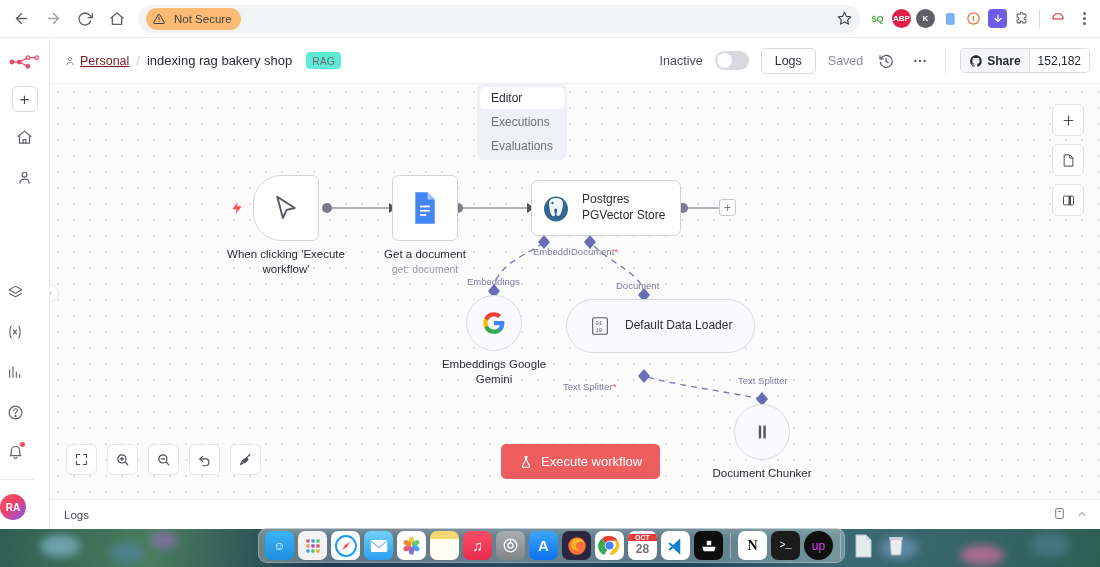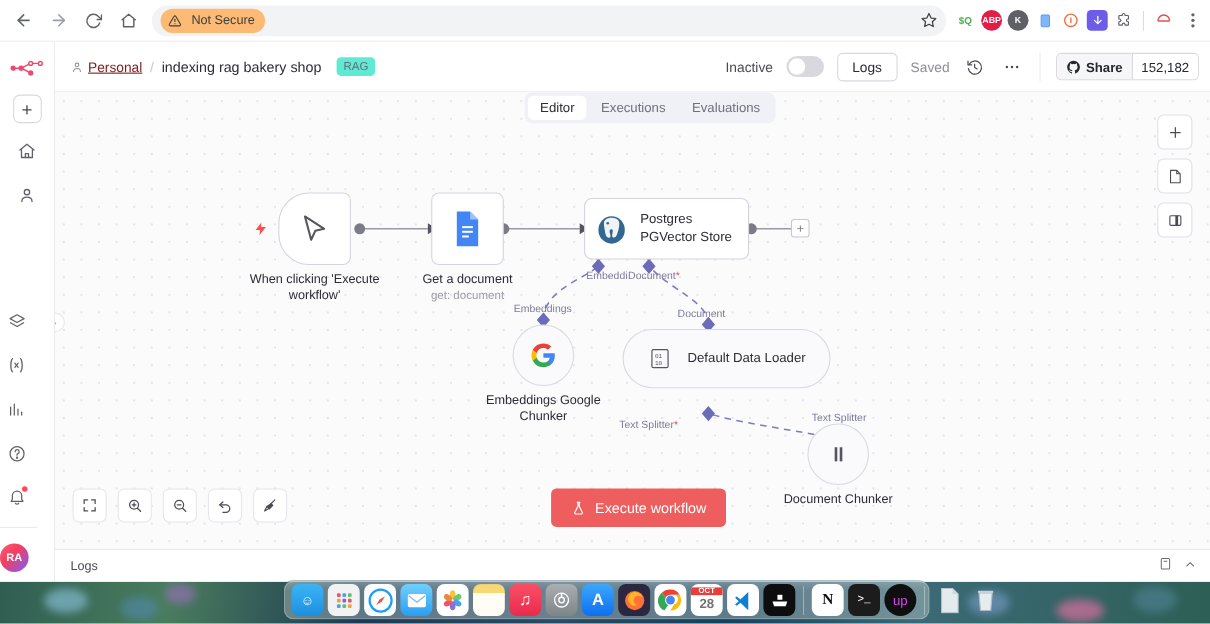--- a/index.html
+++ b/index.html
@@ -115,21 +115,21 @@
   .canvas {
     position: absolute; top: 84px; left: 50px; width: 1050px; height: 415px;
     background-color: #fbfbfc;
     background-image: radial-gradient(circle, #e3e3ea 1px, transparent 1px);
     background-size: 16px 16px;
     overflow: hidden;
   }
   .tabs {
     position: absolute; top: 0px; left: 427px;
     background: #f0f0f7; border-radius: 7px; padding: 3px;
-    display: flex; gap: 2px; z-index: 6;
+    display: flex; gap: 2px; z-index: 6; flex-direction: column;
   }
   .tab { font-size: 12px; color: #70707c; padding: 4px 11px; border-radius: 5px; }
   .tab.active { background: #ffffff; color: #2c2c34; }
 
   .svg-layer { position: absolute; inset: 0; width: 1050px; height: 415px; }
 
   .node { position: absolute; }
   .node-box {
     background: #ffffff; border: 1.5px solid #d4d4dd; border-radius: 7px;
     display: flex; align-items: center; justify-content: center;
@@ -535,41 +535,41 @@
       <div class="node-circle">
         <svg width="26" height="26" viewBox="0 0 24 24">
           <path fill="#4285F4" d="M21.6 12.2c0-.7-.1-1.4-.2-2H12v3.9h5.4a4.6 4.6 0 0 1-2 3v2.5h3.2c1.9-1.7 3-4.3 3-7.4z"></path>
           <path fill="#34A853" d="M12 22c2.7 0 5-0.9 6.6-2.4l-3.2-2.5c-.9.6-2 1-3.4 1-2.6 0-4.8-1.7-5.6-4.1H3.1v2.6A10 10 0 0 0 12 22z"></path>
           <path fill="#FBBC05" d="M6.4 14c-.2-.6-.3-1.3-.3-2s.1-1.4.3-2V7.4H3.1A10 10 0 0 0 2 12c0 1.6.4 3.2 1.1 4.6L6.4 14z"></path>
           <path fill="#EA4335" d="M12 5.9c1.5 0 2.8.5 3.8 1.5l2.8-2.8C16.9 2.9 14.7 2 12 2a10 10 0 0 0-8.9 5.4L6.4 10c.8-2.4 3-4.1 5.6-4.1z"></path>
         </svg>
       </div>
       <div class="node-label" style="top:62px;width:170px;">
         <span>Embeddings Google</span><br>
-        <span>Chunker</span>
+        <span>Gemini</span>
       </div>
     </div>
     <div class="port-label" style="left:417px;top:192px;">Embeddings</div>
 
     <div class="node" style="left:516px;top:215px;">
       <div class="node-pill">
         <svg width="22" height="22" viewBox="0 0 24 24" fill="none" stroke="#55555f" stroke-width="1.2">
           <rect x="4" y="3" width="16" height="18" rx="1.5"></rect>
           <text x="7" y="11" font-size="6" fill="#55555f" stroke="none" font-family="Liberation Mono, monospace">01</text>
           <text x="7" y="18" font-size="6" fill="#55555f" stroke="none" font-family="Liberation Mono, monospace">10</text>
         </svg>
         <span class="node-title2">Default Data Loader</span>
       </div>
     </div>
     <div class="port-label" style="left:566px;top:196px;">Document</div>
     <div class="port-label" style="left:513px;top:297px;">
       <span>Text Splitter</span><span class="req-star">*</span>
     </div>
 
-    <div class="node" style="left:684px;top:301px;">
+    <div class="node" style="left:684px;top:320px;">
       <div class="node-circle">
         <svg width="22" height="22" viewBox="0 0 24 24">
           <rect x="8.5" y="5" width="2.6" height="14" fill="#55555f"></rect>
           <rect x="13.5" y="5" width="2.6" height="14" fill="#55555f"></rect>
         </svg>
       </div>
       <div class="node-label" style="top:62px;width:170px;">Document Chunker</div>
     </div>
     <div class="port-label" style="left:688px;top:291px;">Text Splitter</div>
 

